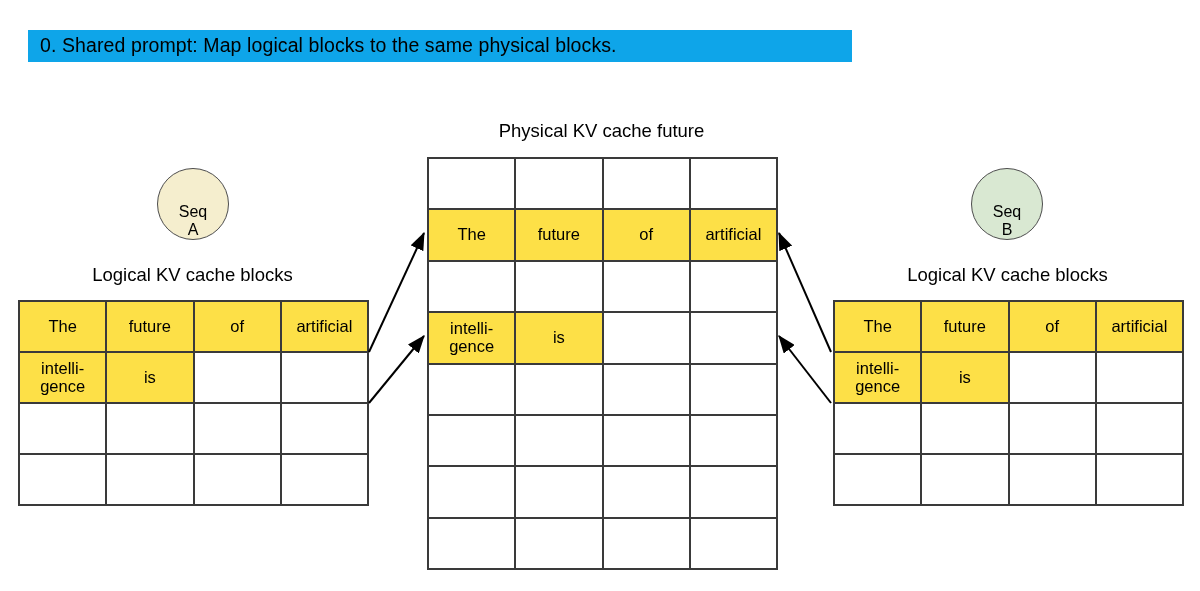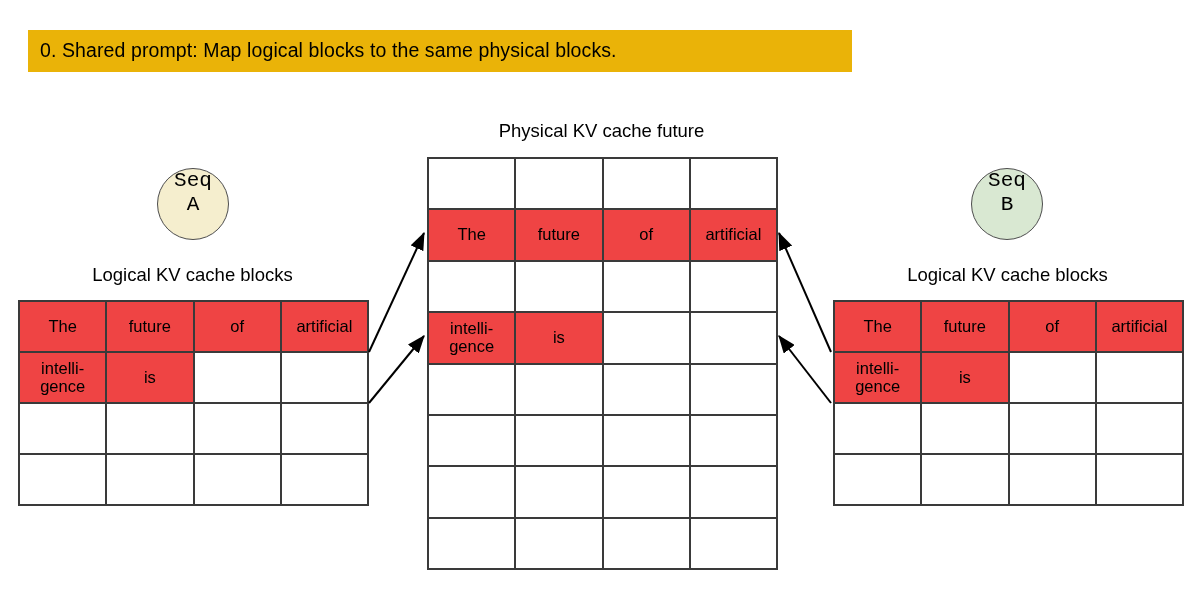--- a/index.html
+++ b/index.html
@@ -16,22 +16,22 @@
     color: #000000;
     overflow: hidden;
   }
 
   
   #title-banner {
     position: absolute;
     left: 28px;
     top: 30px;
     width: 824px;
-    height: 42px;
-    background: #eab308;
+    height: 32px;
+    background: #0ea5e9;
     display: flex;
     align-items: center;
     padding-left: 12px;
   }
   #title-banner .banner-text {
     font-size: 19.5px;
     line-height: 1.2;
     color: #000;
     letter-spacing: 0.1px;
   }
@@ -60,21 +60,21 @@
     align-items: center;
     justify-content: center;
     text-align: center;
     font-size: 16.5px;
     line-height: 1.08;
     overflow: hidden;
     padding: 1px 2px;
     word-break: break-word;
     hyphens: none;
   }
-  .kv-cell.filled { background: #ef4444; }
+  .kv-cell.filled { background: #fde047; }
   .kv-cell.empty  { background: #ffffff; }
   .kv-cell .cell-text { display: block; }
 
   
   #logical-grid-a {
     left: 18px; top: 300px;
     grid-template-columns: repeat(4, 87.25px);
     grid-template-rows: repeat(4, 51px);
   }
   #logical-grid-b {
@@ -92,24 +92,23 @@
   
   .seq-badge {
     position: absolute;
     width: 72px;
     height: 72px;
     border-radius: 50%;
     border: 1.6px solid #4d4d4d;
     display: flex;
     flex-direction: column;
     align-items: center;
-    justify-content: flex-start;
-    font-size: 21px;
+    justify-content: flex-end;
+    font-size: 16px;
     line-height: 1.12;
-    font-family: Liberation Mono, monospace;
   }
   #seq-badge-a { left: 157px; top: 168px; background: #f5eece; }
   #seq-badge-b { left: 971px; top: 168px; background: #d9e8d2; }
 
   
   #arrow-layer {
     position: absolute;
     left: 0; top: 0;
     width: 1200px;
     height: 591px;

